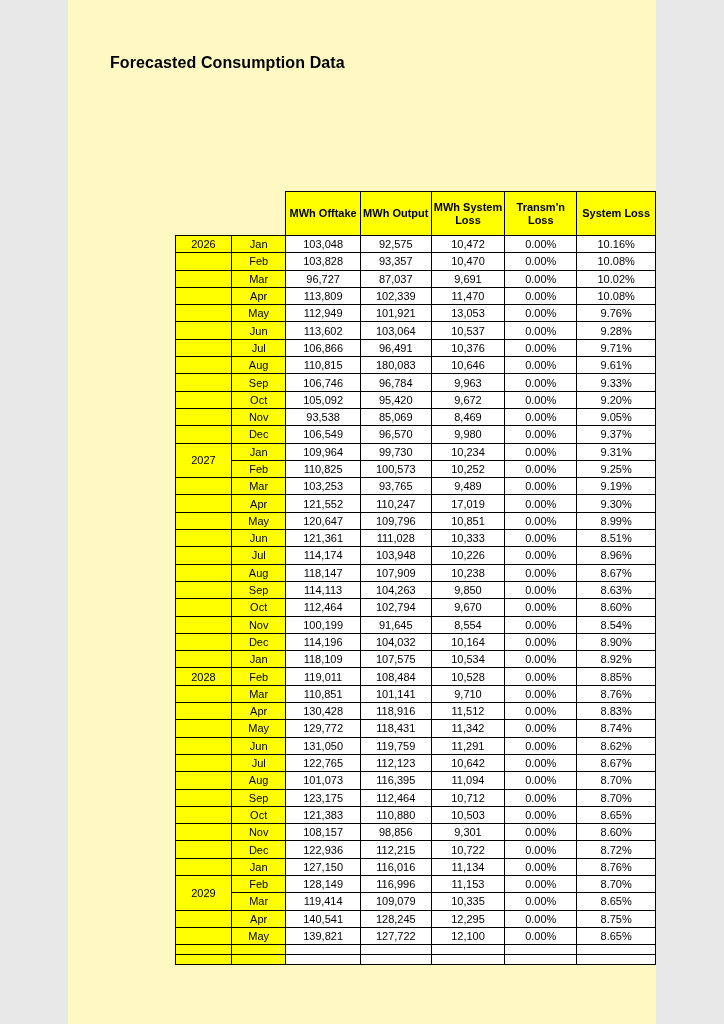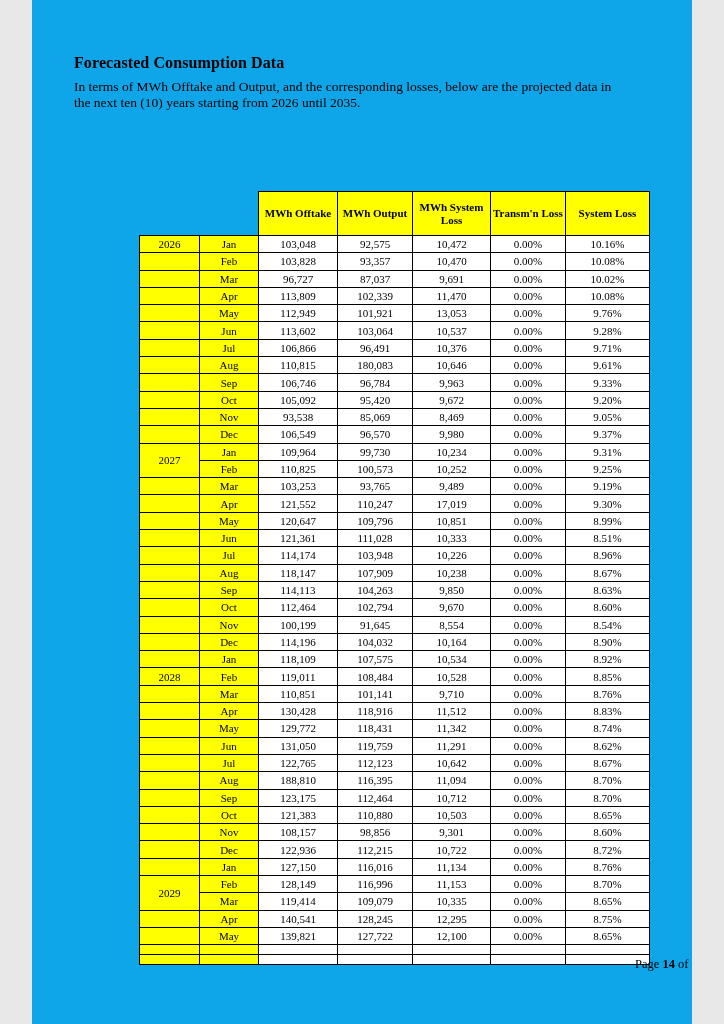--- a/index.html
+++ b/index.html
@@ -1,18 +1,18 @@
 <!DOCTYPE html>
 <html><head>
 <meta charset="utf-8">
 <style>
   html, body { margin:0; padding:0; background:#e8e8e8; }
   .page {
-    position:relative; width:660px; height:1024px; background:#0ea5e9;
-    font-family:Liberation Serif, serif; color:#000; overflow:hidden;
+    position:relative; width:588px; height:1024px; background:#fef9c3;
+    font-family:Liberation Sans, sans-serif; color:#000; overflow:hidden;
     margin:0 auto;
   }
   .title {
     position:absolute; left:42px; top:54px; margin:0;
     font-size:16px; font-weight:bold; letter-spacing:0.1px;
   }
   .intro {
     position:absolute; left:42px; top:79px; margin:0;
     font-size:13.5px; line-height:16px;
   }
@@ -37,21 +37,20 @@
   }
   .footer b { font-weight:bold; }
 </style>
 </head>
 <body>
 
 <div class="page">
 
   <h1 class="title">Forecasted Consumption Data</h1>
 
-  <p class="intro"><span>In terms of MWh Offtake and Output, and the corresponding losses, below are the projected data in</span><br><span>the next ten (10) years starting from 2026 until 2035.</span></p>
 
   <table class="data-table">
     <colgroup>
       <col style="width:60px">
         <col style="width:59px">
         <col style="width:79px">
       <col style="width:75px">
         <col style="width:78px">
         <col style="width:75px">
       <col style="width:84px">
@@ -341,21 +340,21 @@
           <td class="month-cell">Jul</td>
           <td class="value-cell">122,765</td>
           <td class="value-cell">112,123</td>
           <td class="value-cell">10,642</td>
           <td class="value-cell">0.00%</td>
           <td class="value-cell">8.67%</td>
         </tr>
         <tr>
           <td class="year-cell"></td>
           <td class="month-cell">Aug</td>
-          <td class="value-cell">188,810</td>
+          <td class="value-cell">101,073</td>
           <td class="value-cell">116,395</td>
           <td class="value-cell">11,094</td>
           <td class="value-cell">0.00%</td>
           <td class="value-cell">8.70%</td>
         </tr>
         <tr>
           <td class="year-cell"></td>
           <td class="month-cell">Sep</td>
           <td class="value-cell">123,175</td>
           <td class="value-cell">112,464</td>

